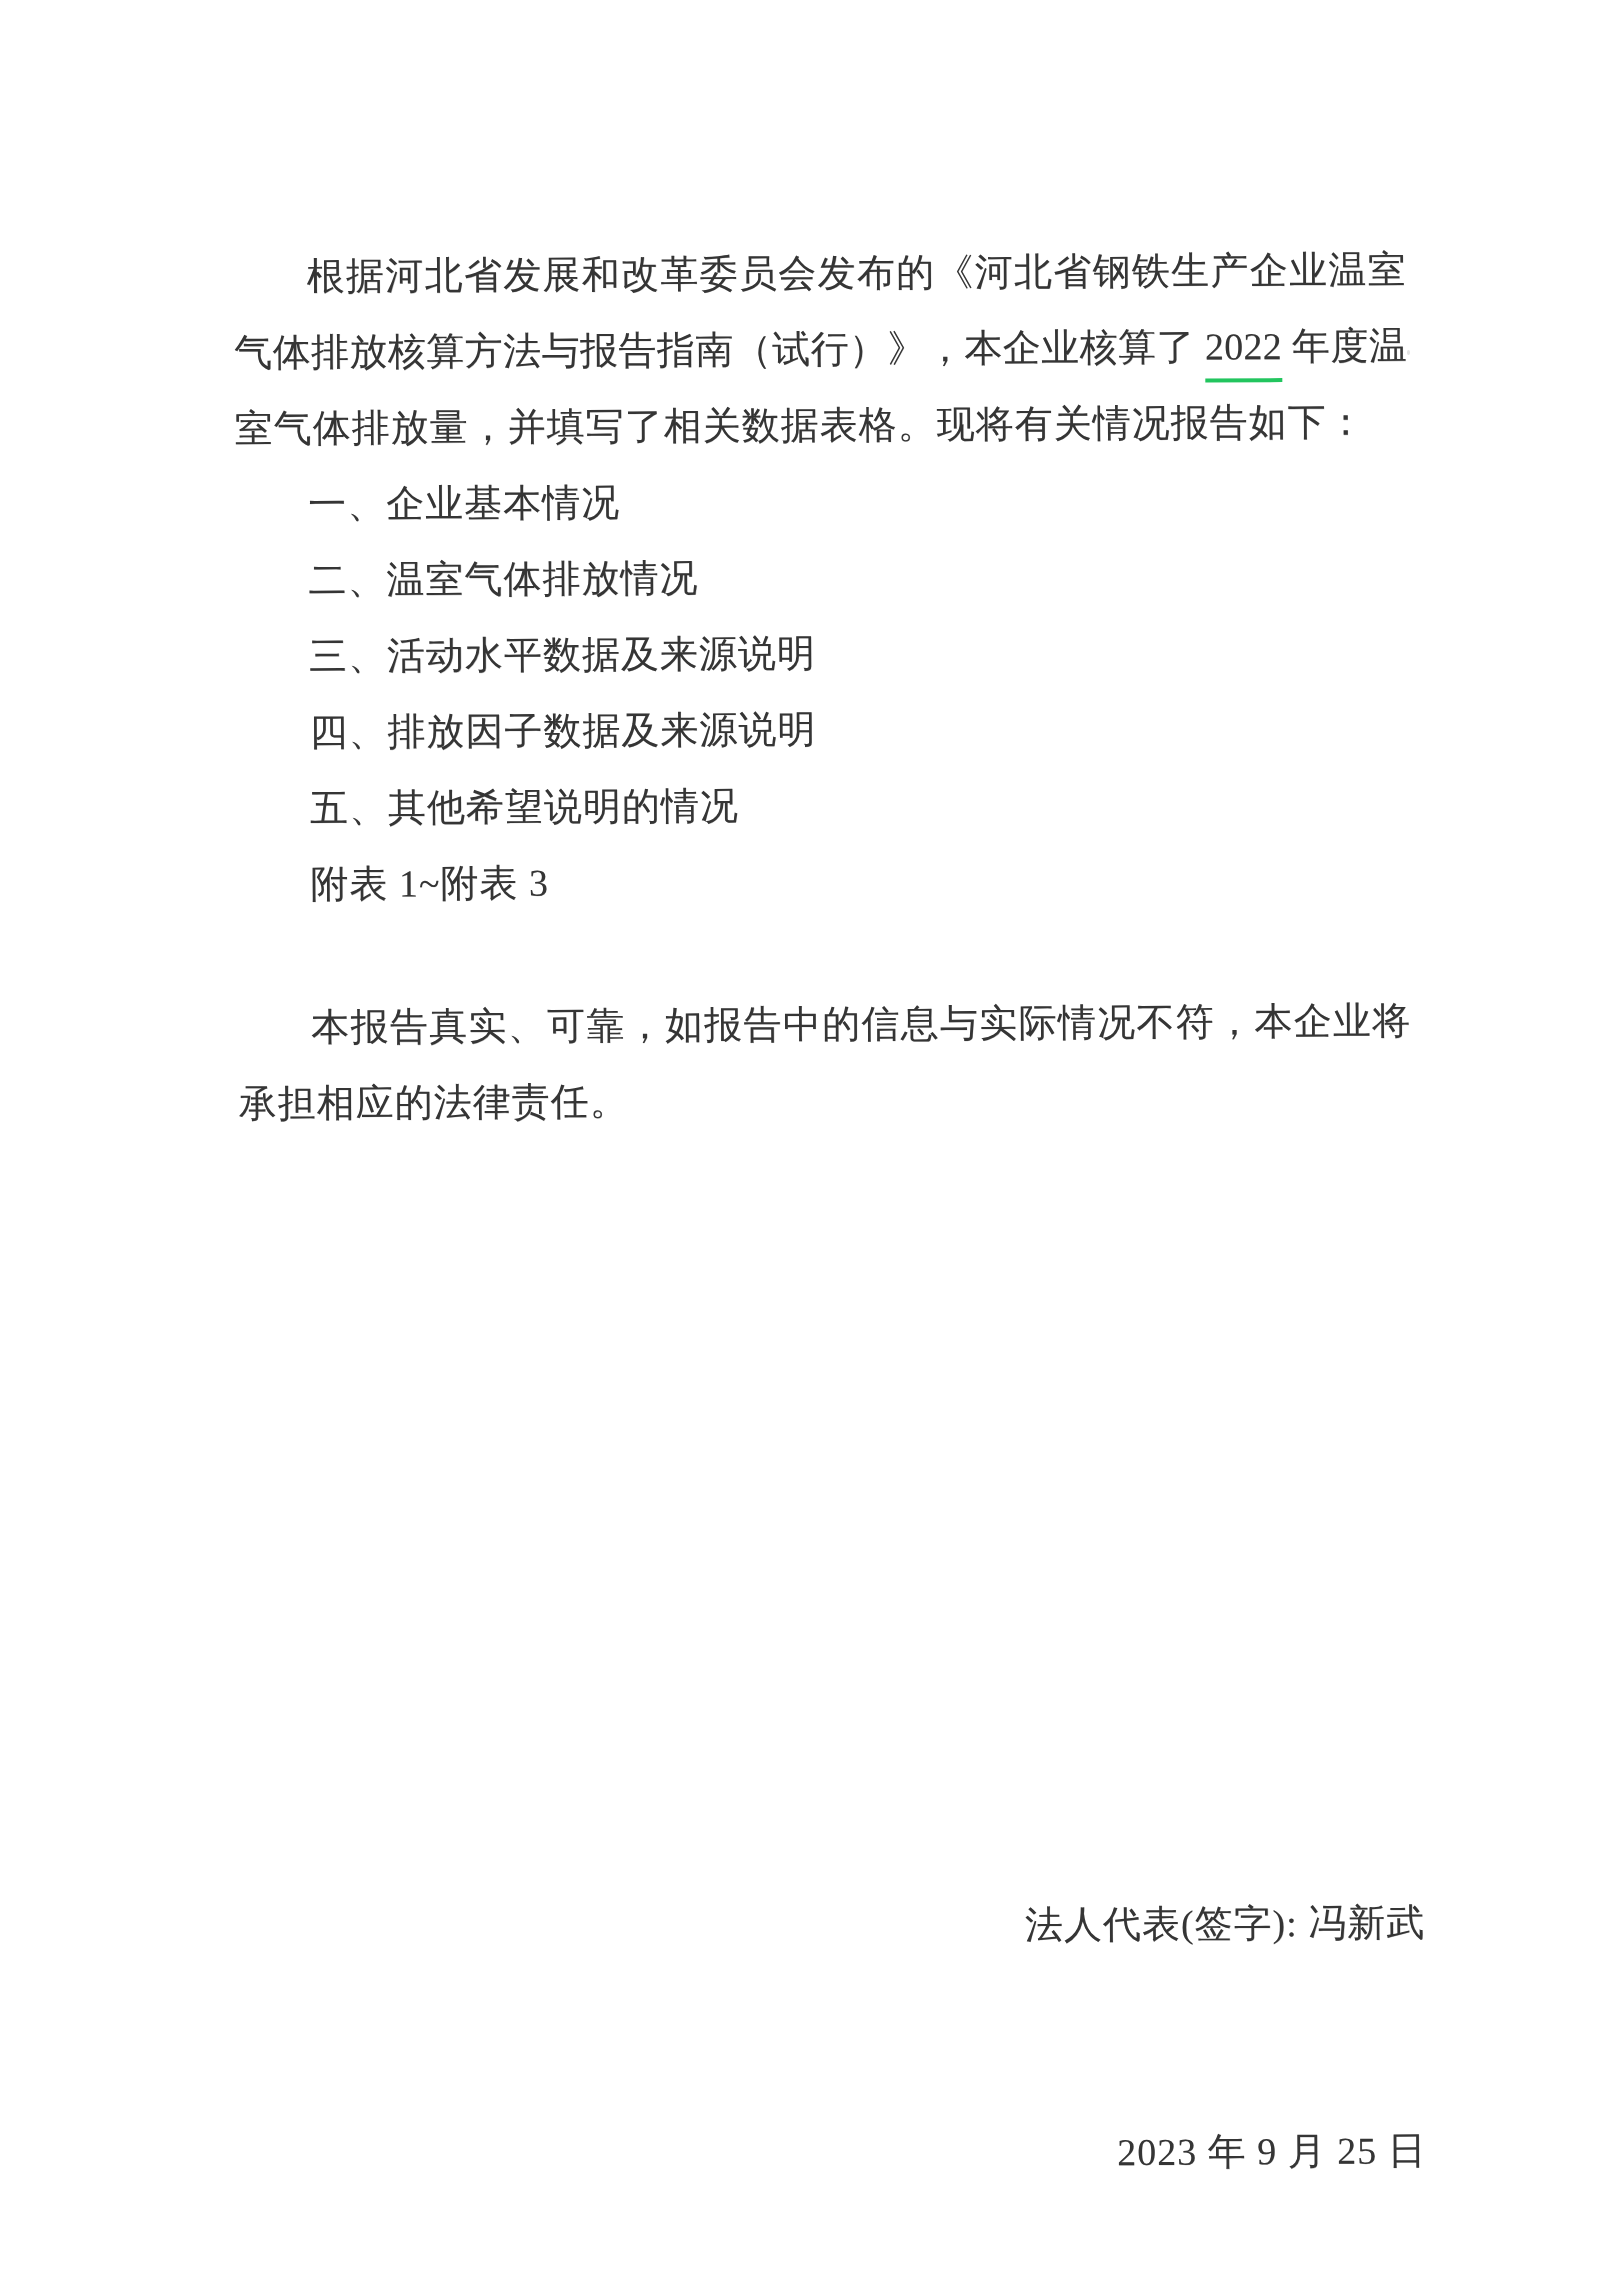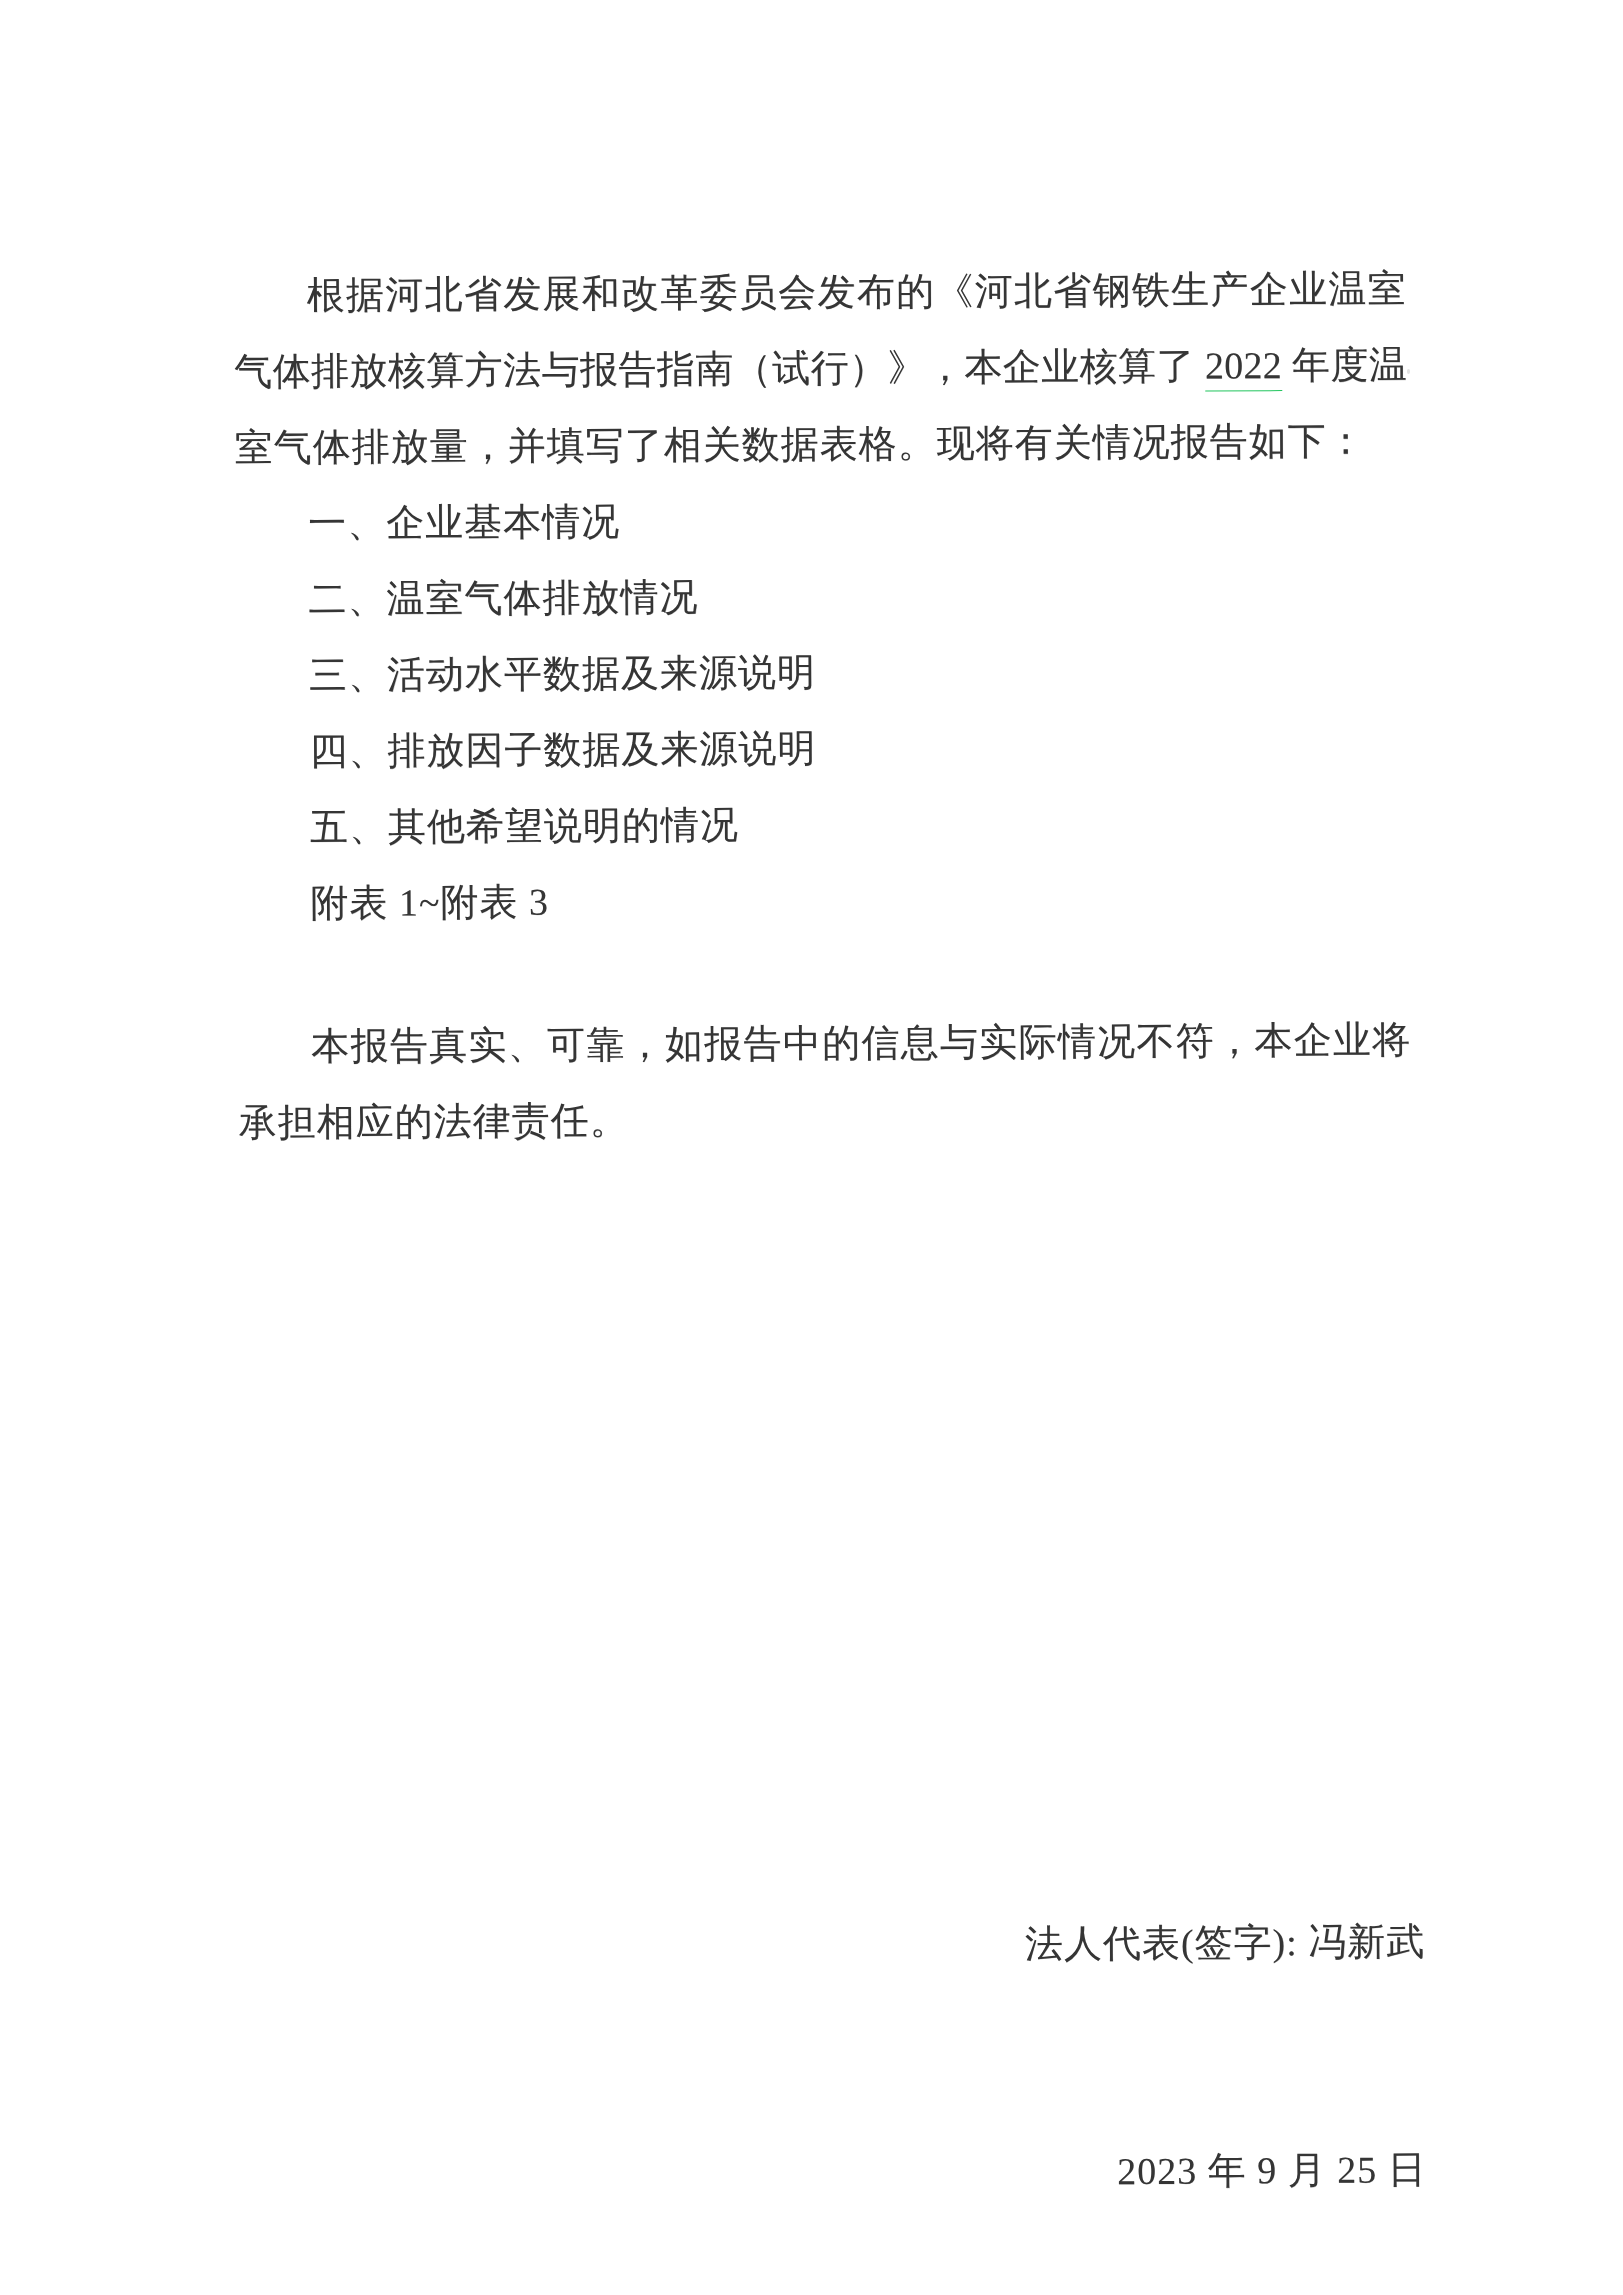--- a/index.html
+++ b/index.html
@@ -14,21 +14,20 @@
     position: relative;
     overflow: hidden;
     font-family: "Liberation Serif", "DejaVu Serif", serif;
   }
   .sheet {
     position: absolute;
     left: 0; top: 0;
     width: 1623px;
     height: 1858px;
     background: #ffffff;
-    margin-top: 19px;
   }
   
   .content {
     position: absolute;
     left: 236px;
     top: 235px;
     width: 1173px;
     font-size: 38px;
     line-height: 76px;
     letter-spacing: 1px;
@@ -43,22 +42,22 @@
   .jline {
     white-space: normal;
     text-align: justify;
     text-align-last: justify;
   }
   .indent { text-indent: 73px; }
   .tight { letter-spacing: 0.3px; }
   .spacer { height: 67px; }
   .year-underline {
     text-decoration: none;
-    border-bottom: 1px solid #22c55e;
-    padding-bottom: 4px;
+    border-bottom: 4px solid #22c55e;
+    padding-bottom: 11px;
   }
   .signature-block {
     position: absolute;
     top: 1501px;
     right: -8.5px;
     text-align: right;
     line-height: 76px;
     white-space: pre;
   }
   .scan-speck {

